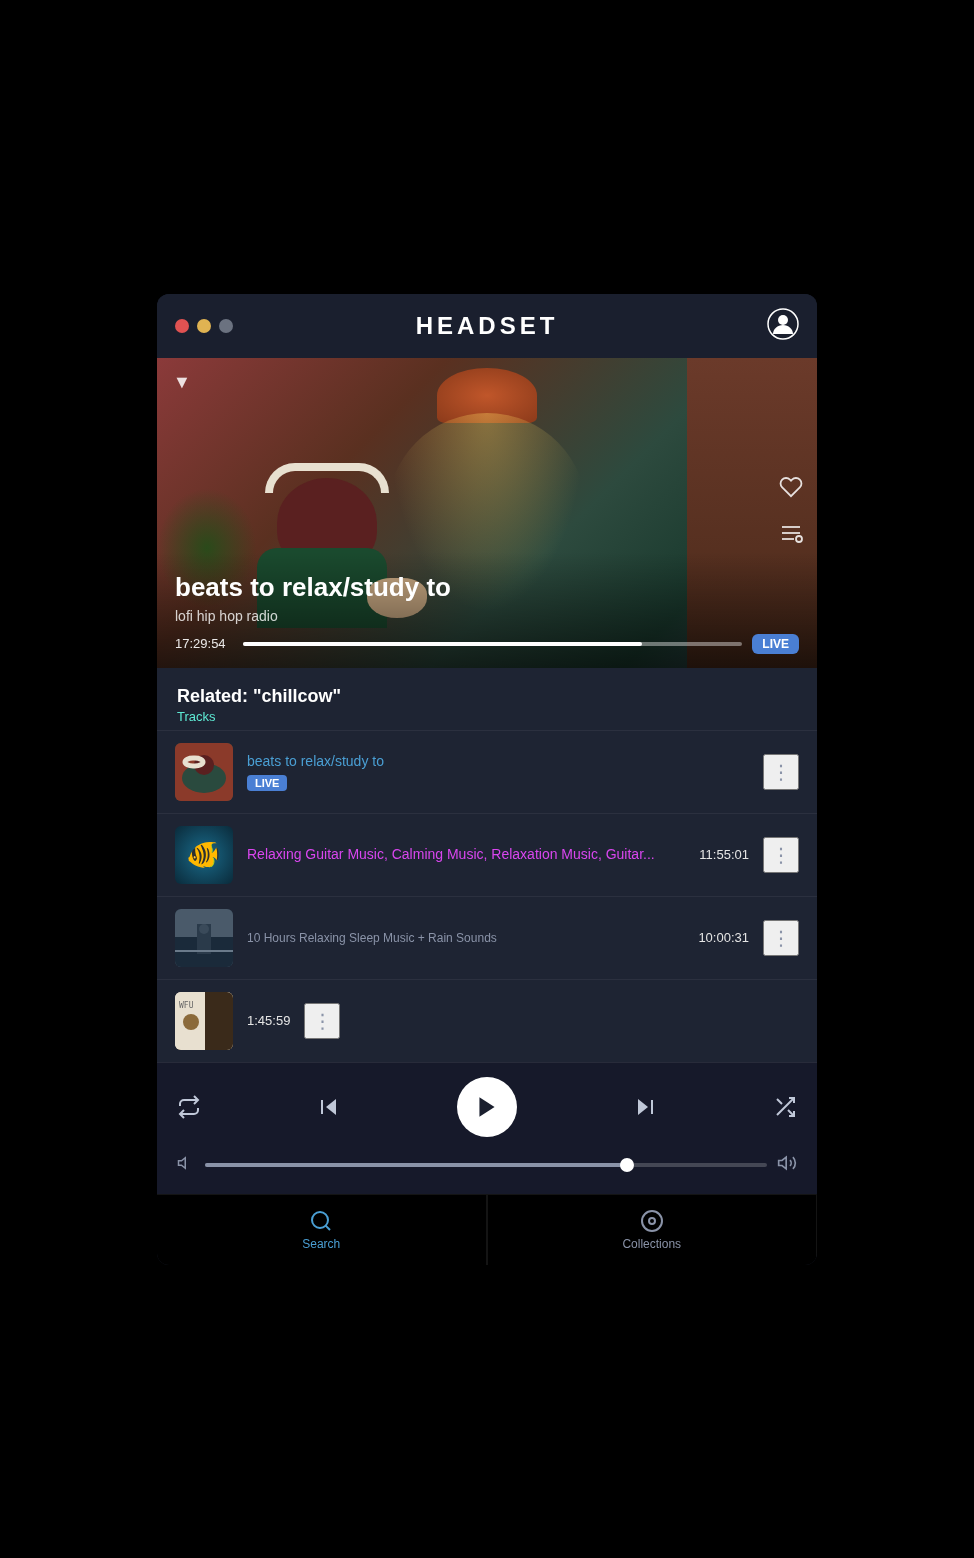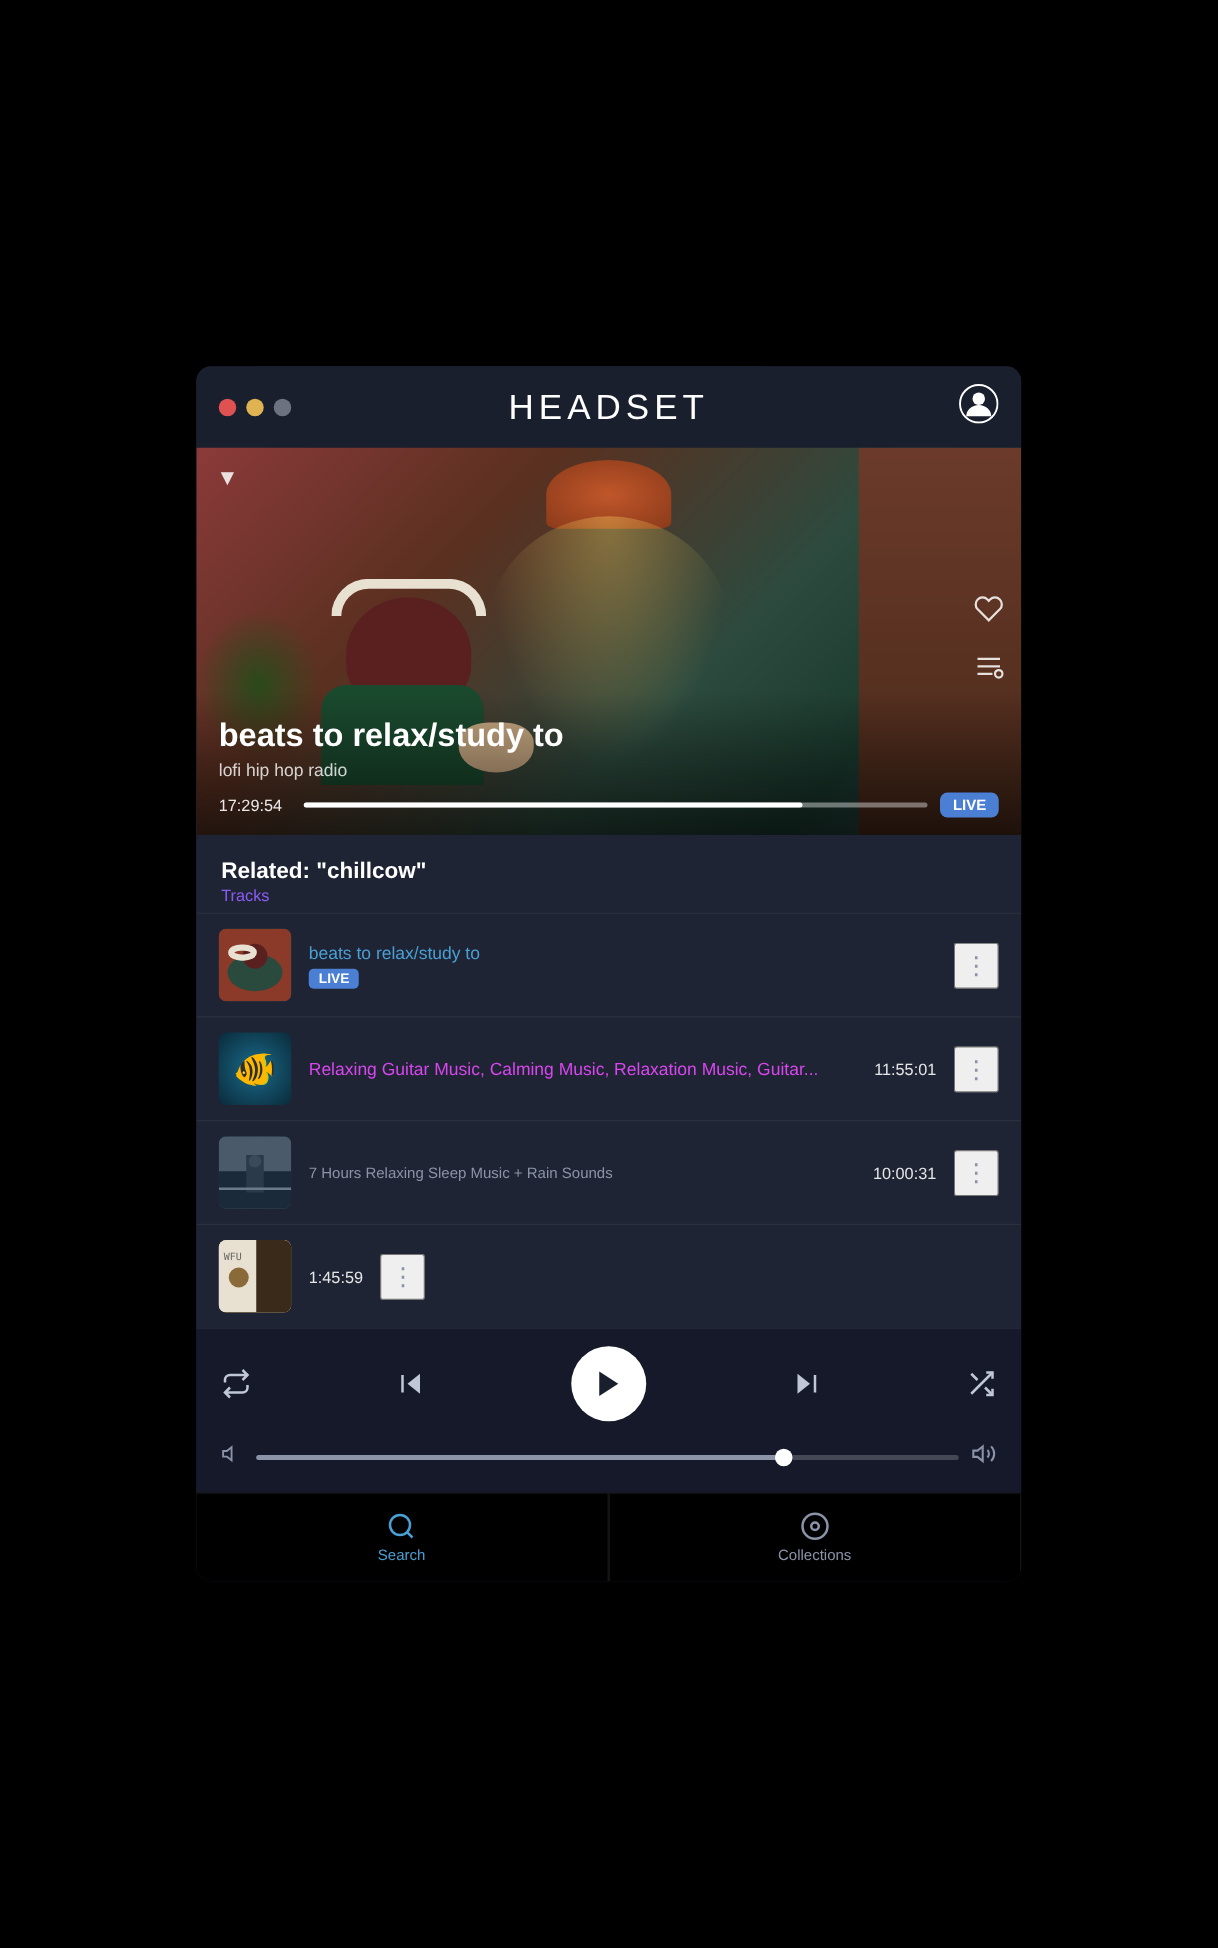--- a/index.html
+++ b/index.html
@@ -33,22 +33,22 @@
       align-items: center;
     }
     .wc-red { width: 14px; height: 14px; border-radius: 50%; background: #e05252; }
     .wc-yellow { width: 14px; height: 14px; border-radius: 50%; background: #e0b352; }
     .wc-gray { width: 14px; height: 14px; border-radius: 50%; background: #6b7280; }
     .app-logo {
       position: absolute;
       left: 50%;
       transform: translateX(-50%);
       color: #fff;
-      font-size: 28px;
-      font-weight: 400;
+      font-size: 24px;
+      font-weight: 700;
       letter-spacing: 4px;
     }
     .user-icon {
       width: 32px;
       height: 32px;
       color: #fff;
     }
     
     .hero {
       position: relative;
@@ -224,21 +224,21 @@
     .related-header {
       padding: 18px 20px 6px;
       background: #1e2433;
     }
     .related-title {
       color: #fff;
       font-size: 18px;
       font-weight: 700;
     }
     .related-sub {
-      color: #8b5cf6;
+      color: #5eead4;
       font-size: 13px;
       margin-top: 2px;
     }
     
     .track-list {
       background: #1e2433;
     }
     .track-item {
       display: flex;
       align-items: center;
@@ -533,21 +533,21 @@
       <div class="track-thumb thumb-3">
         <svg width="58" height="58" viewBox="0 0 58 58" xmlns="http://www.w3.org/2000/svg">
           <rect width="58" height="58" fill="#4a5a6a"></rect>
           <rect x="0" y="28" width="58" height="30" fill="#1a2a3a"></rect>
           <rect x="22" y="15" width="14" height="30" fill="#2a3a4a"></rect>
           <circle cx="29" cy="20" r="5" fill="#3a4a5a"></circle>
           <line x1="0" y1="42" x2="58" y2="42" stroke="#6a7a8a" stroke-width="2"></line>
         </svg>
       </div>
       <div class="track-info">
-        <div class="track-desc">7 Hours Relaxing Sleep Music + Rain Sounds</div>
+        <div class="track-desc">10 Hours Relaxing Sleep Music + Rain Sounds</div>
       </div>
       <span class="track-duration">10:00:31</span>
       <button class="track-more">⋮</button>
     </div>
 
     <div class="track-item">
       <div class="track-thumb thumb-4">
         <svg width="58" height="58" viewBox="0 0 58 58" xmlns="http://www.w3.org/2000/svg">
           <rect width="58" height="58" fill="#e8e0d0"></rect>
           <rect x="30" y="0" width="28" height="58" fill="#3a2a1a"></rect>

